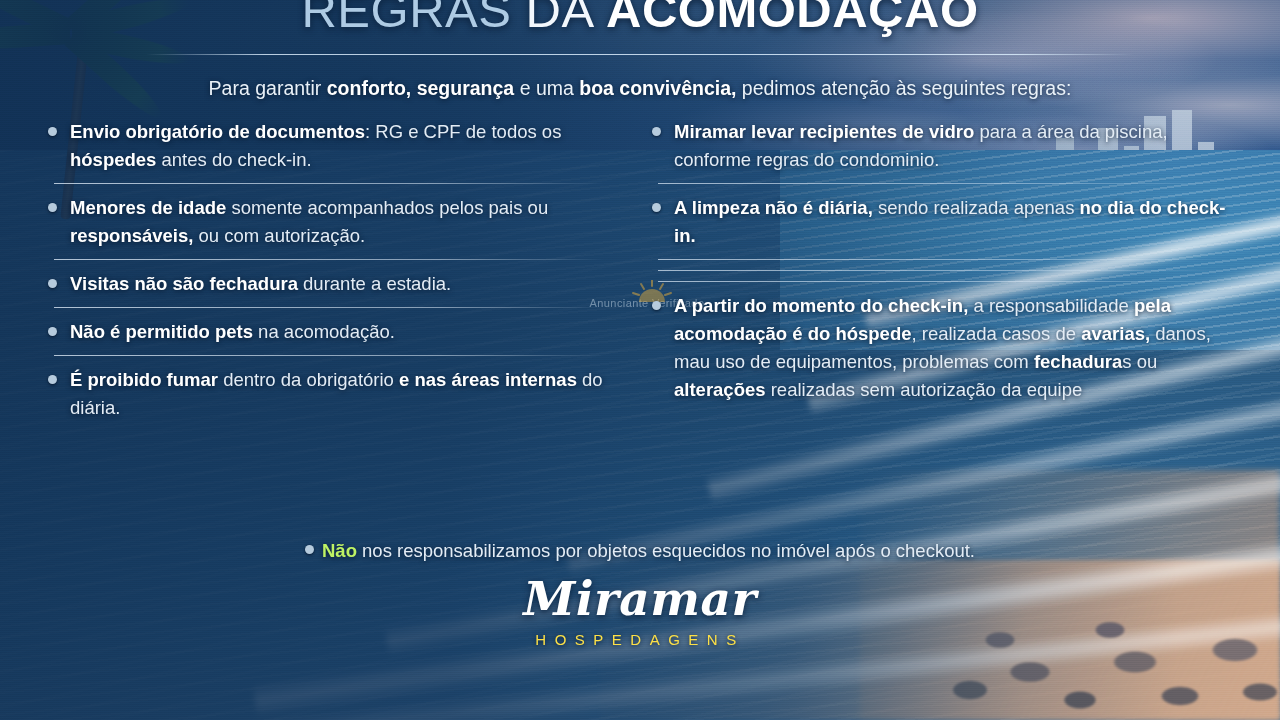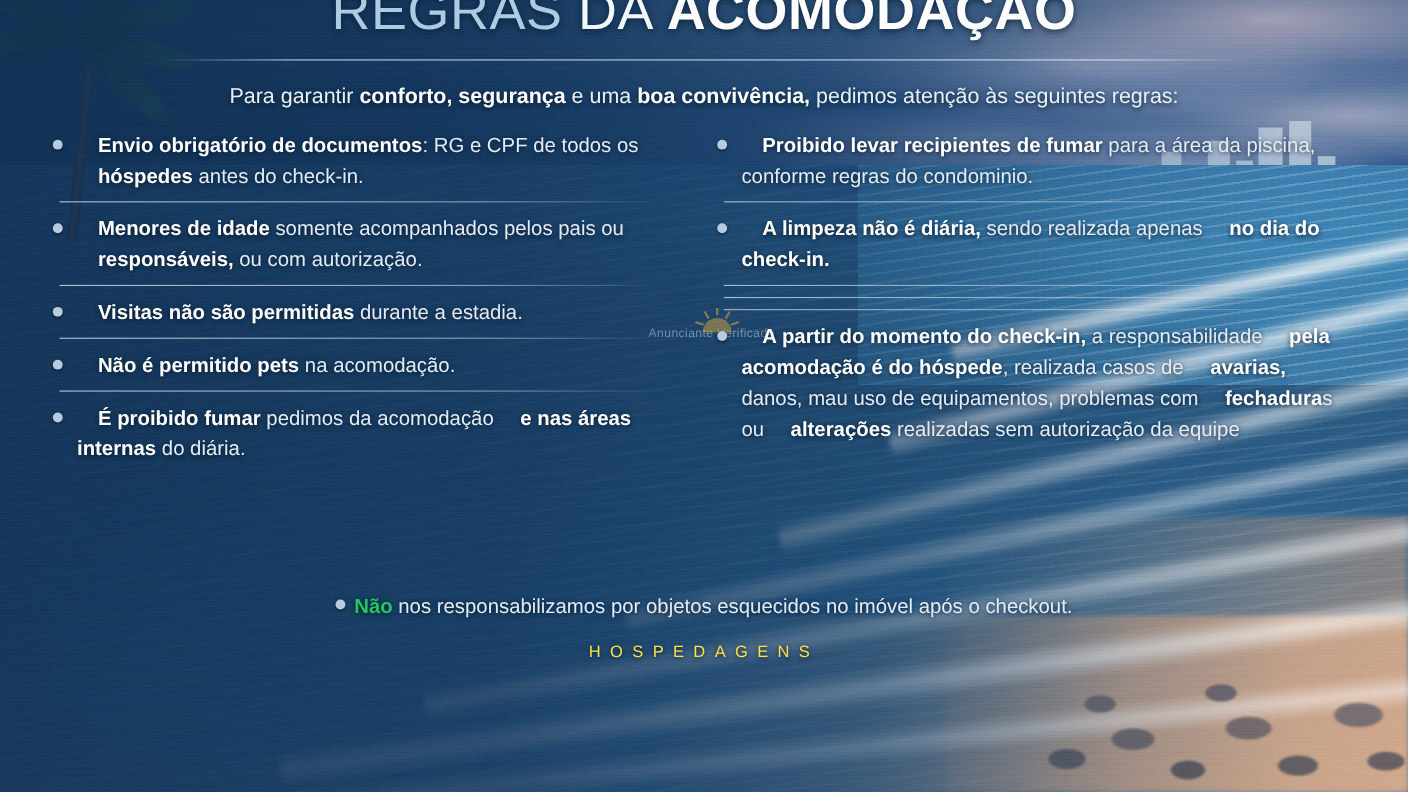--- a/index.html
+++ b/index.html
@@ -188,37 +188,37 @@
 
   .rule-item{position:relative;padding-left:26px;margin-bottom:0;}
   .bullet{
     position:absolute;left:4px;top:9px;width:9px;height:9px;border-radius:50%;
     background:#b6cbdd;box-shadow:0 1px 3px rgba(4,18,38,.8);
   }
   .rule-text{
     font-size:18.5px;line-height:28px;color:#e3ecf5;
     text-shadow:0 1px 5px rgba(6,22,44,.9);
   }
-  .rule-text b{color:#ffffff;font-weight:700;margin-left:19px;}
+  .rule-text b{color:#ffffff;font-weight:700;}
 
   .sep{
     height:1px;margin:9px 0 10px 10px;
     background:linear-gradient(90deg, rgba(222,235,248,.78) 0%, rgba(222,235,248,.55) 70%, rgba(222,235,248,0) 100%);
   }
   .col-right .sep{
     background:linear-gradient(90deg, rgba(222,235,248,.70) 0%, rgba(222,235,248,.45) 62%, rgba(222,235,248,0) 100%);
   }
 
   .footnote{
     position:absolute;left:0;right:0;top:538px;text-align:center;
     font-size:18.5px;color:#e3ecf5;line-height:26px;
     text-shadow:0 1px 5px rgba(6,22,44,.9);white-space:nowrap;
   }
   .footnote .bullet{position:relative;display:inline-block;left:0;top:-3px;margin-right:8px;}
-  .footnote b{color:#22c55e;font-weight:700;}
+  .footnote b{color:#bef264;font-weight:700;}
 
   
   .logo{position:absolute;left:0;right:0;top:575px;text-align:center;}
   .logo-script{
     font-family:"DejaVu Serif",serif;
     font-style:italic;font-weight:700;
     font-size:47px;color:#ffffff;line-height:1;
     letter-spacing:.5px;
     text-shadow:0 2px 6px rgba(6,22,44,.7);
   }
@@ -311,53 +311,54 @@
             <div class="rule-text"><b>Envio obrigatório de documentos</b><span>: RG e CPF de todos os </span><b>hóspedes</b><span> antes do check-in.</span></div>
           </div>
           <div class="sep"></div>
           <div class="rule-item">
             <span class="bullet"></span>
             <div class="rule-text"><b>Menores de idade</b><span> somente acompanhados pelos pais ou </span><b>responsáveis,</b><span> ou com autorização.</span></div>
           </div>
           <div class="sep"></div>
           <div class="rule-item">
             <span class="bullet"></span>
-            <div class="rule-text"><b>Visitas não são permitidas</b><span> durante a estadia.</span></div>
+            <div class="rule-text"><b>Visitas não são fechadura</b><span> durante a estadia.</span></div>
           </div>
           <div class="sep"></div>
           <div class="rule-item">
             <span class="bullet"></span>
             <div class="rule-text"><b>Não é permitido pets</b><span> na acomodação.</span></div>
           </div>
           <div class="sep"></div>
           <div class="rule-item">
             <span class="bullet"></span>
-            <div class="rule-text"><b>É proibido fumar</b><span> pedimos da acomodação </span><b>e nas áreas internas</b><span> do diária.</span></div>
+            <div class="rule-text"><b>É proibido fumar</b><span> dentro da obrigatório </span><b>e nas áreas internas</b><span> do diária.</span></div>
           </div>
         </div>
       <div class="col col-right" id="col-right">
           <div class="rule-item">
             <span class="bullet"></span>
-            <div class="rule-text"><b>Proibido levar recipientes de fumar</b><span> para a área da piscina, conforme regras do condominio.</span></div>
+            <div class="rule-text"><b>Miramar levar recipientes de vidro</b><span> para a área da piscina, conforme regras do condominio.</span></div>
           </div>
           <div class="sep"></div>
           <div class="rule-item">
             <span class="bullet"></span>
             <div class="rule-text"><b>A limpeza não é diária,</b><span> sendo realizada apenas </span><b>no dia do check-in.</b></div>
           </div>
           <div class="sep"></div>
           <div class="sep"></div>
           <div class="sep"></div>
           <div class="rule-item">
             <span class="bullet"></span>
             <div class="rule-text"><b>A partir do momento do check-in,</b><span> a responsabilidade </span><b>pela acomodação é do hóspede</b><span>, realizada casos de </span><b>avarias,</b><span> danos, mau uso de equipamentos, problemas com </span><b>fechadura</b><span>s ou </span><b>alterações</b><span> realizadas sem autorização da equipe</span></div>
           </div>
         </div>
     </div>
 
     <div class="footnote"><span class="bullet"></span><b>Não</b><span> nos responsabilizamos por objetos esquecidos no imóvel após o checkout.</span></div>
 
     <div class="logo">
+      <div class="logo-script">Miramar</div>
       <div class="logo-sub">HOSPEDAGENS</div>
     </div>
 
   </div>
 </div>
 
 </body></html>

